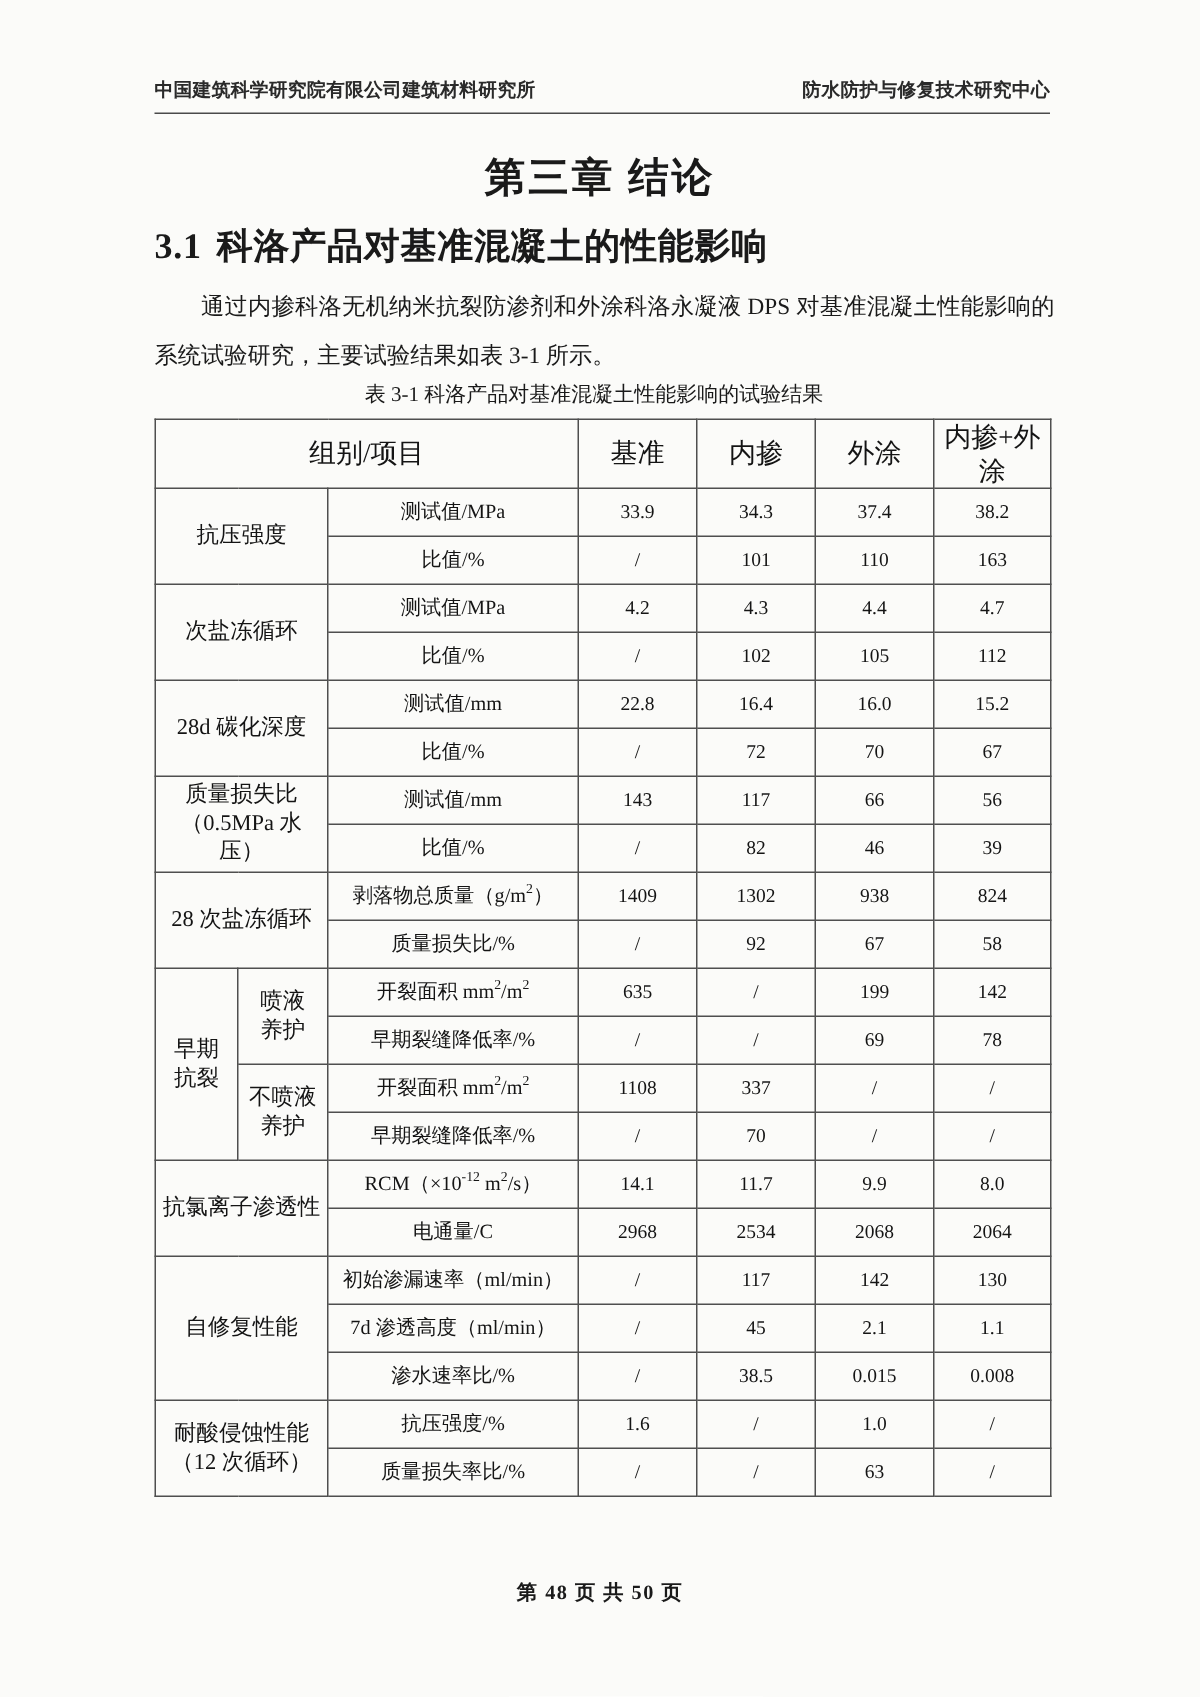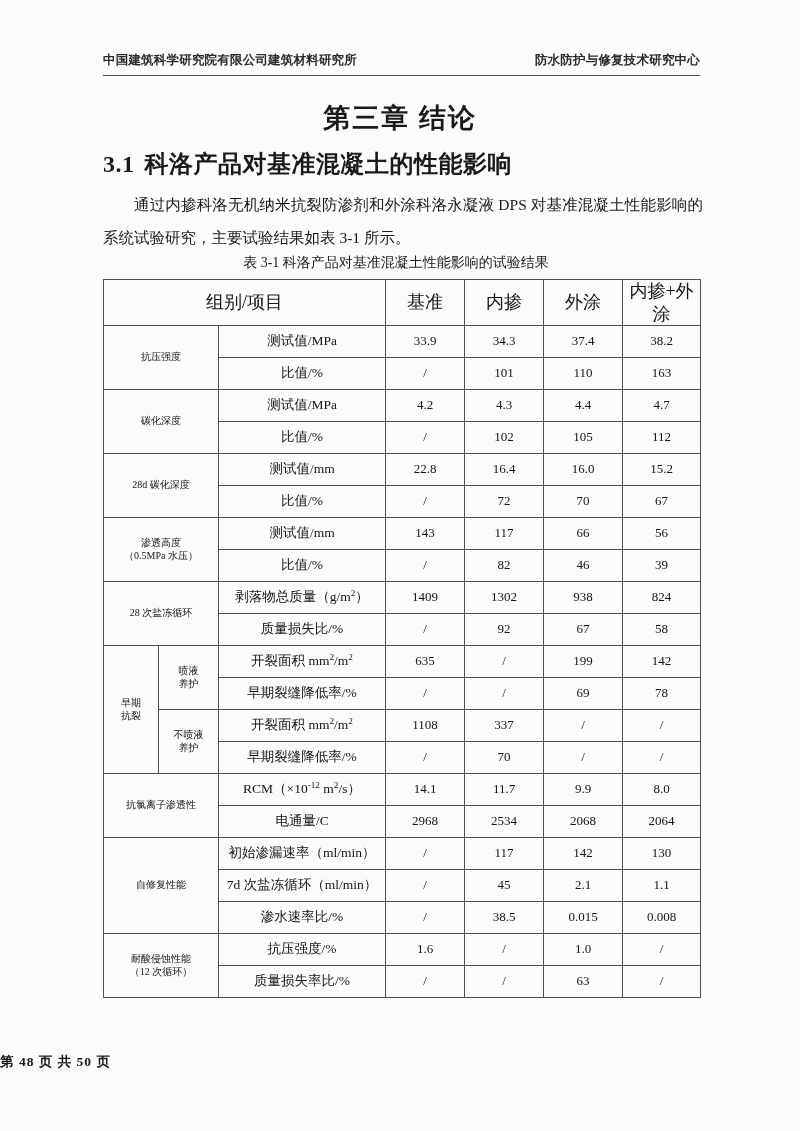--- a/index.html
+++ b/index.html
@@ -109,35 +109,36 @@
     border: 1px solid #4f4f4f;
     text-align: center;
     vertical-align: middle;
     padding: 0 2px;
     height: 31px;
     font-weight: normal;
     line-height: 1.25;
   }
   table.main th { font-size: 18px; text-align: center; }
   td.grp, th.grp {
-    font-size: 10px;
+    font-size: 15px;
   }
   td.item {
     font-size: 13.5px;
   }
   td.val { font-size: 13px; }
   .twoline { line-height: 1.9; }
   sup { font-size: 0.68em; vertical-align: super; line-height: 0; }
 
   
   .page-footer {
     position: absolute;
     top: 1053px;
     left: 0;
     width: 800px;
+    text-align: center;
     font-size: 13.5px;
     font-weight: bold;
     letter-spacing: 1px;
     color: #1a1a1a;
   }
 </style>
 </head>
 <body>
 
 <div class="page">
@@ -185,21 +186,21 @@
           <td class="val">38.2</td>
         </tr>
         <tr>
           <td class="item">比值/%</td>
           <td class="val">/</td>
           <td class="val">101</td>
           <td class="val">110</td>
           <td class="val">163</td>
         </tr>
         <tr>
-          <td class="grp" rowspan="2" colspan="2">碳化深度</td>
+          <td class="grp" rowspan="2" colspan="2">次盐冻循环</td>
           <td class="item">测试值/MPa</td>
           <td class="val">4.2</td>
           <td class="val">4.3</td>
           <td class="val">4.4</td>
           <td class="val">4.7</td>
         </tr>
         <tr>
           <td class="item">比值/%</td>
           <td class="val">/</td>
           <td class="val">102</td>
@@ -215,21 +216,21 @@
           <td class="val">15.2</td>
         </tr>
         <tr>
           <td class="item">比值/%</td>
           <td class="val">/</td>
           <td class="val">72</td>
           <td class="val">70</td>
           <td class="val">67</td>
         </tr>
         <tr>
-          <td class="grp twoline" rowspan="2" colspan="2"><span>渗透高度</span><br><span>（0.5MPa 水压）</span></td>
+          <td class="grp twoline" rowspan="2" colspan="2"><span>质量损失比</span><br><span>（0.5MPa 水压）</span></td>
           <td class="item">测试值/mm</td>
           <td class="val">143</td>
           <td class="val">117</td>
           <td class="val">66</td>
           <td class="val">56</td>
         </tr>
         <tr>
           <td class="item">比值/%</td>
           <td class="val">/</td>
           <td class="val">82</td>
@@ -299,21 +300,21 @@
         </tr>
         <tr>
           <td class="grp" rowspan="3" colspan="2">自修复性能</td>
           <td class="item">初始渗漏速率（ml/min）</td>
           <td class="val">/</td>
           <td class="val">117</td>
           <td class="val">142</td>
           <td class="val">130</td>
         </tr>
         <tr>
-          <td class="item">7d 次盐冻循环（ml/min）</td>
+          <td class="item">7d 渗透高度（ml/min）</td>
           <td class="val">/</td>
           <td class="val">45</td>
           <td class="val">2.1</td>
           <td class="val">1.1</td>
         </tr>
         <tr>
           <td class="item">渗水速率比/%</td>
           <td class="val">/</td>
           <td class="val">38.5</td>
           <td class="val">0.015</td>

